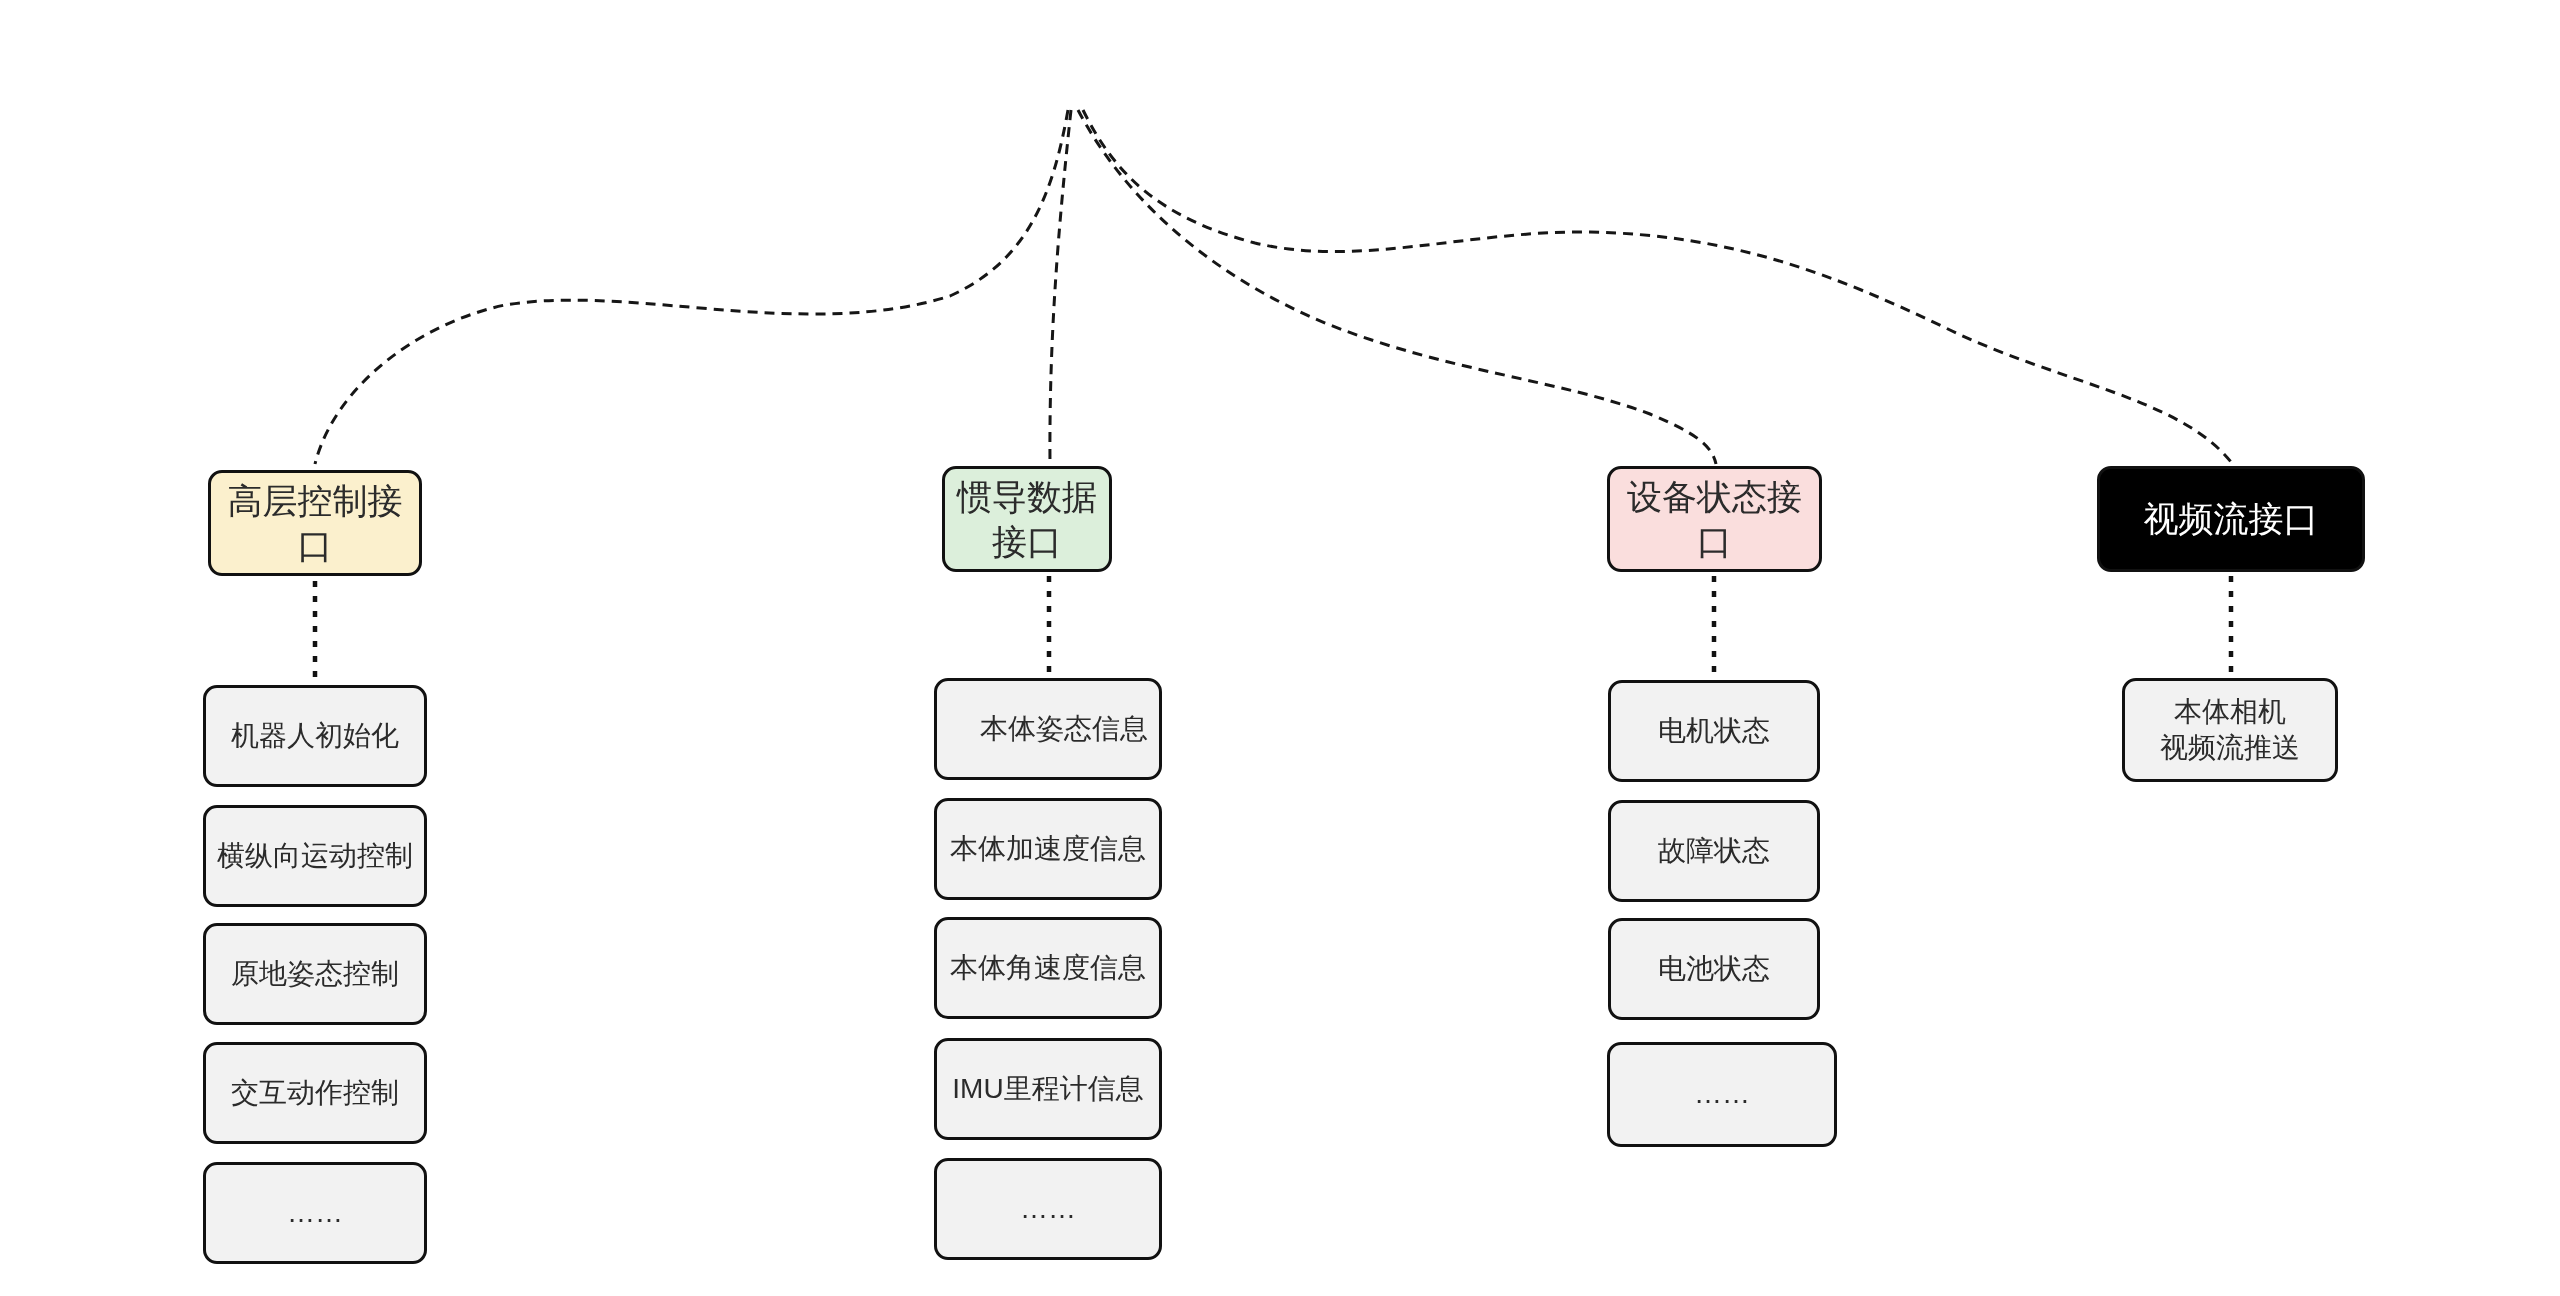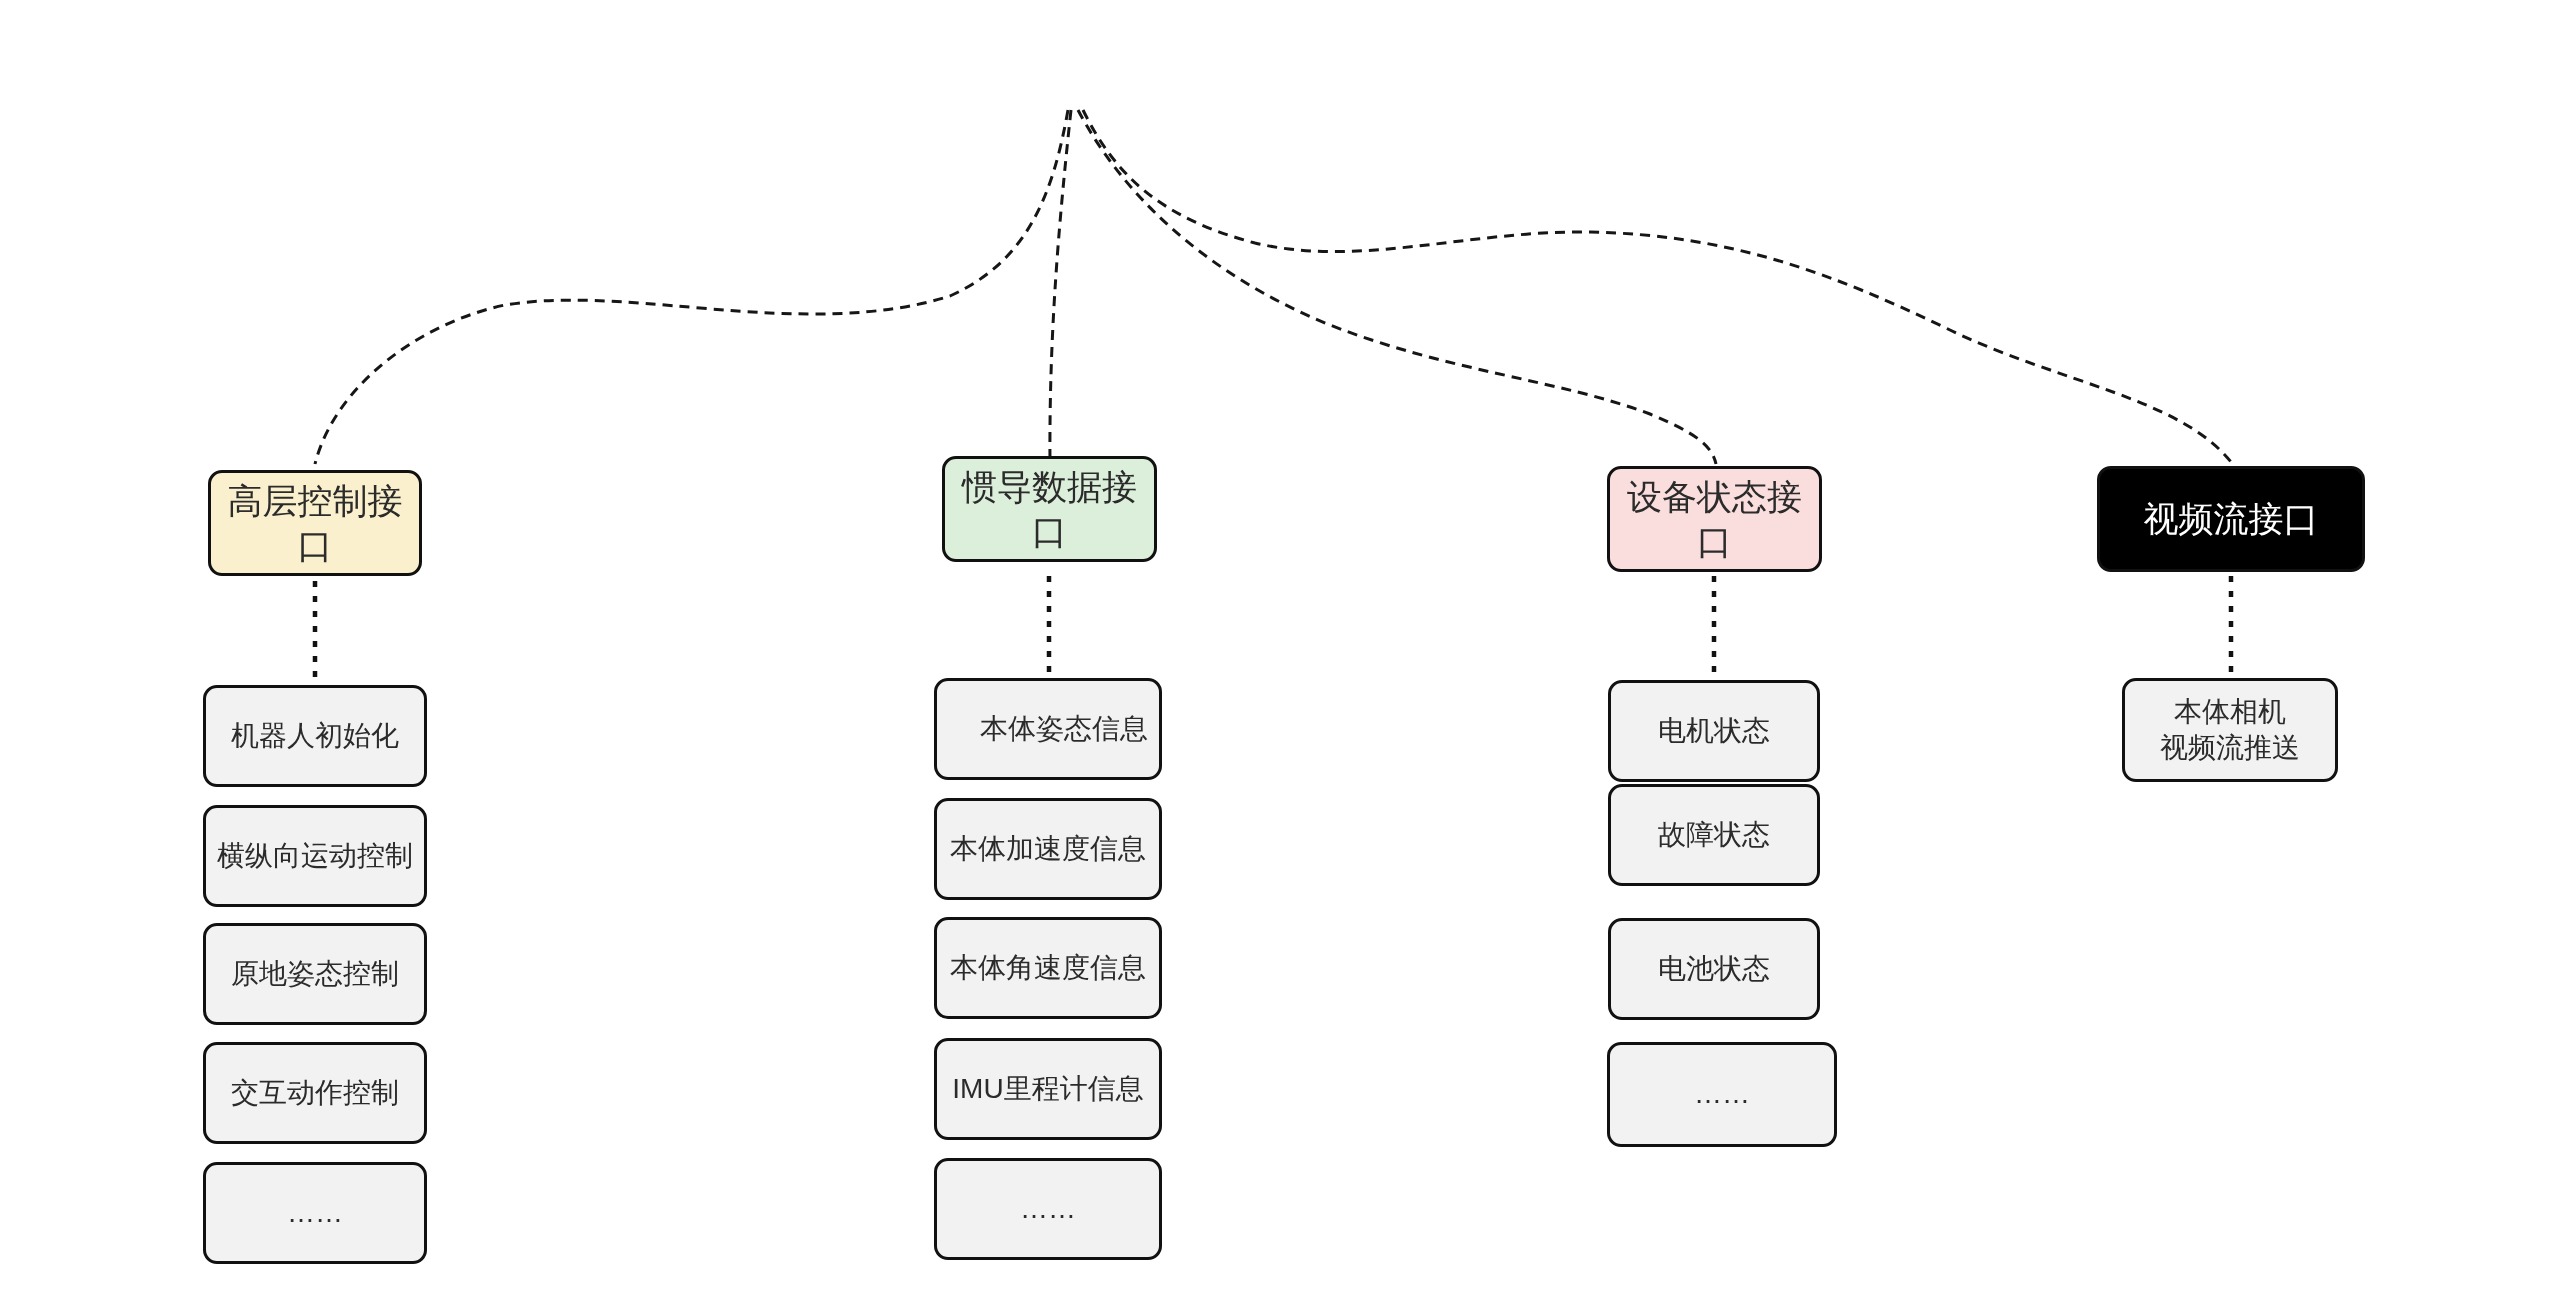--- a/index.html
+++ b/index.html
@@ -19,33 +19,33 @@
     background:#f2f2f2;line-height:1.3;
   }
   .root{
     left:920px;top:6px;width:298px;height:103px;
     border-radius:52px;border-width:4px;
     background:#616974;color:#ffffff;
     font-size:36px;font-weight:bold;letter-spacing:1px;
   }
   .branch{height:106px;font-size:35px;}
   .b1{left:208px;top:470px;width:214px;background:#fbf0cd;}
-  .b2{left:942px;top:456px;width:215px;background:#dcefdb;}
+  .b2{left:942px;top:466px;width:170px;background:#dcefdb;}
   .b3{left:1607px;top:466px;width:215px;background:#fadedd;}
   .b4{left:2097px;top:466px;width:268px;background:#000000;color:#ffffff;}
   .leaf{width:224px;height:102px;}
   
   .c1{left:203px;}
   .c1-0{top:685px;} .c1-1{top:805px;} .c1-2{top:923px;} .c1-3{top:1042px;} .c1-4{top:1162px;}
   
   .c2{left:934px;width:228px;}
   .c2-0{top:678px;padding-left:32px;} .c2-1{top:798px;} .c2-2{top:917px;} .c2-3{top:1038px;} .c2-4{top:1158px;}
   
   .c3{left:1608px;width:212px;}
-  .c3-0{top:680px;} .c3-1{top:784px;} .c3-2{top:918px;}
+  .c3-0{top:680px;} .c3-1{top:800px;} .c3-2{top:918px;}
   .c3-3{left:1607px;width:230px;top:1042px;height:105px;}
   
   .c4-0{left:2122px;top:678px;width:216px;height:104px;white-space:pre-line;}
 </style>
 </head>
 <body>
 
 <div id="canvas">
 
   <svg id="wires" viewBox="0 0 2560 1296" xmlns="http://www.w3.org/2000/svg">

